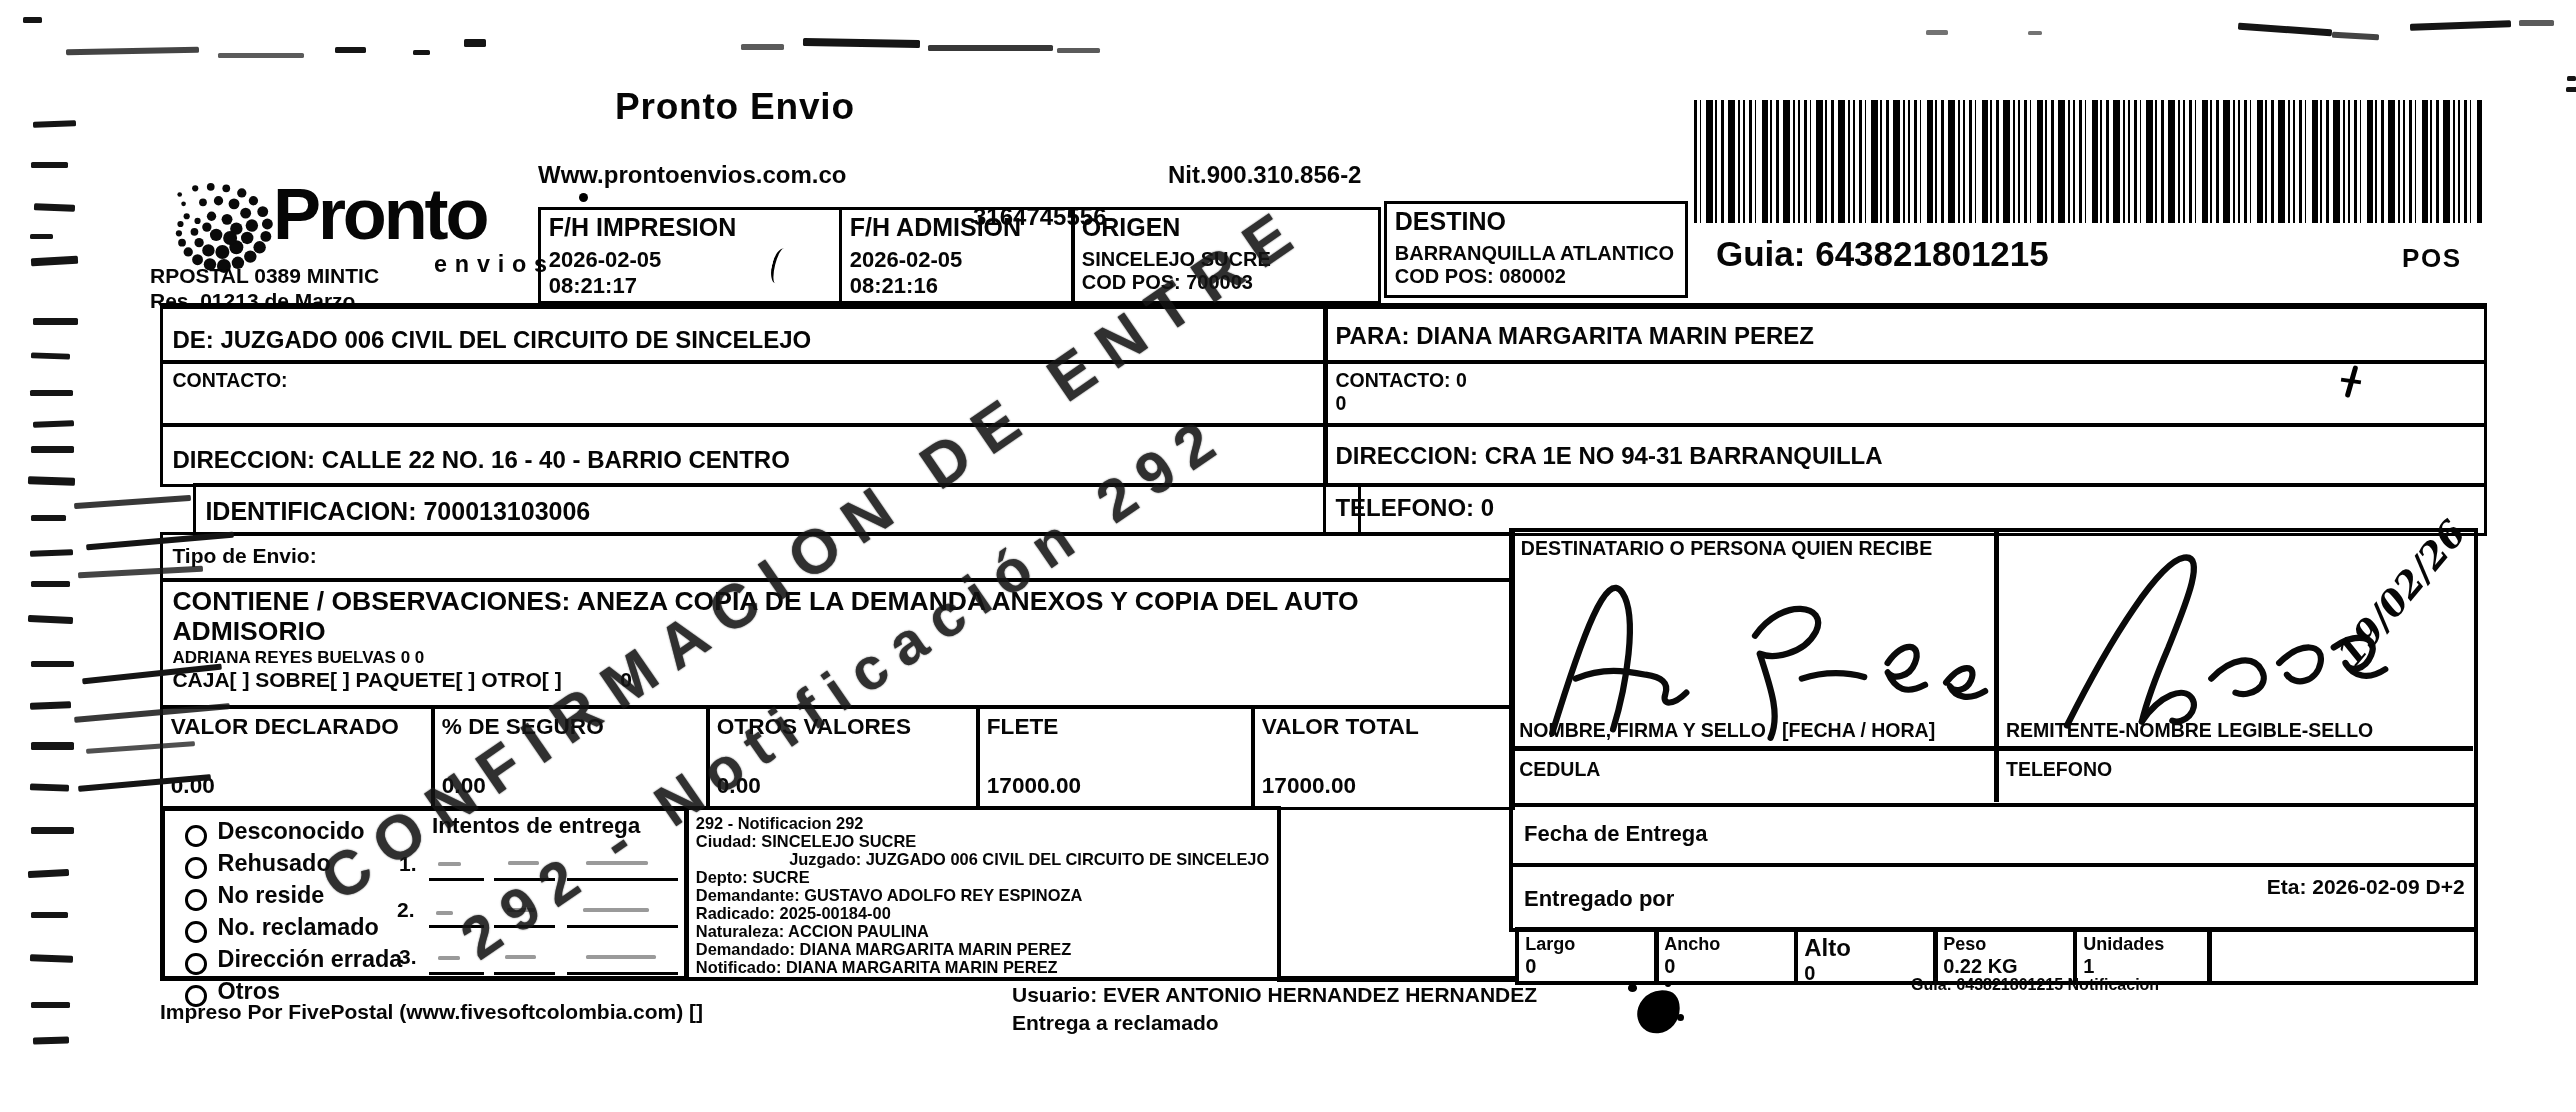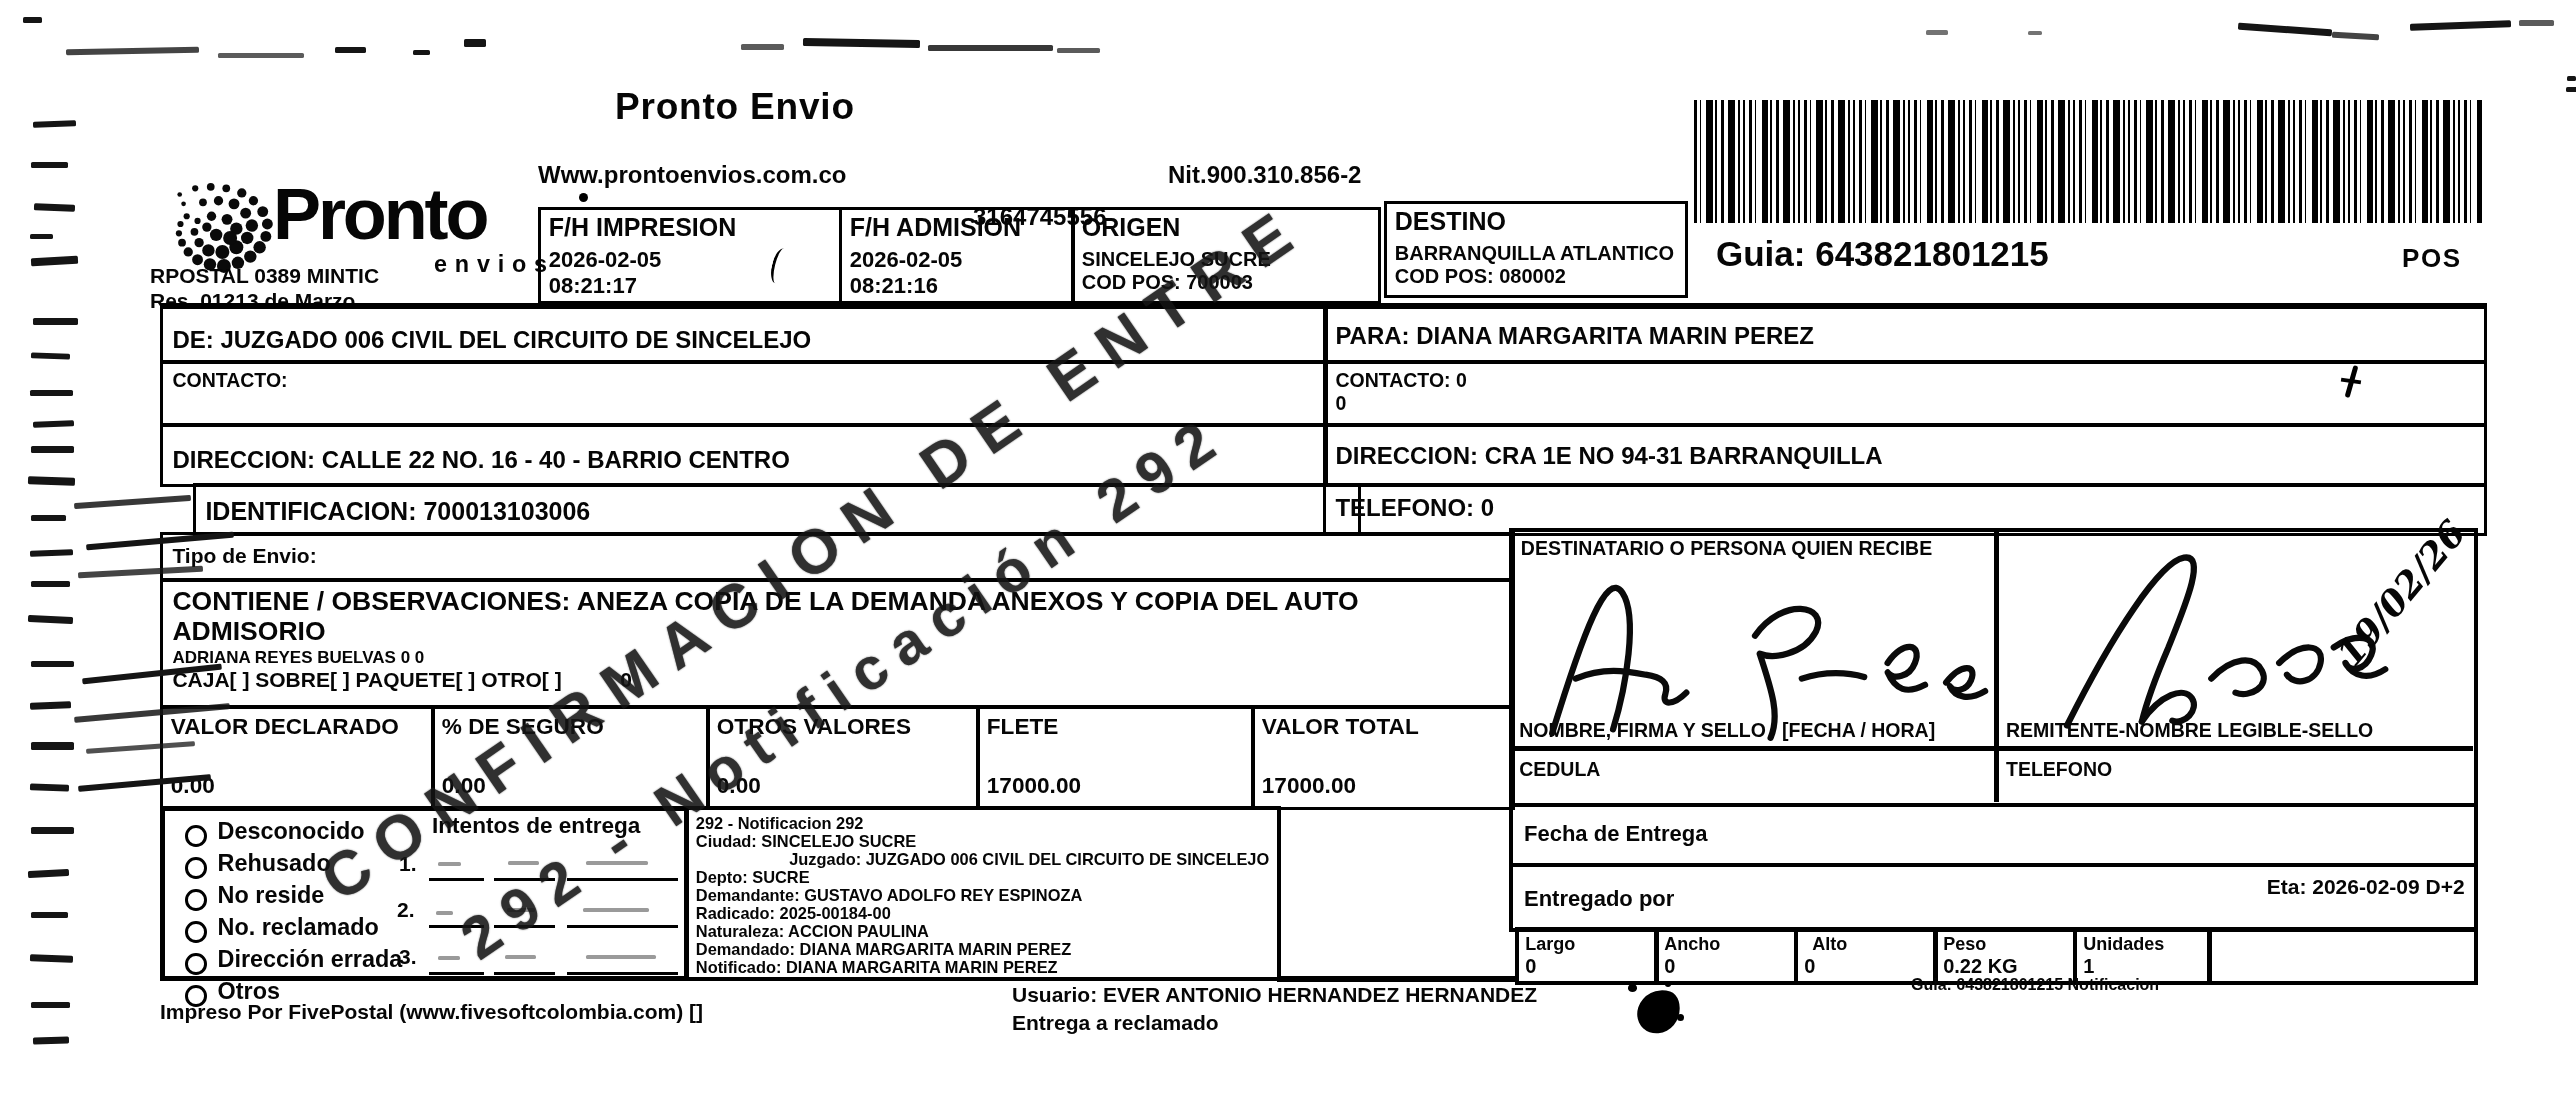--- a/index.html
+++ b/index.html
@@ -265,21 +265,21 @@
 
   <div class="cell" style="left:1515px;top:927px;width:144px;height:58px;border-width:4.7px;padding:3.1px 6.2px 0;">
     <div class="b" style="font-size:18px;">Largo</div>
     <div class="b" style="font-size:20px;">0</div>
   </div>
   <div class="cell" style="left:1654px;top:927px;width:144px;height:58px;border-width:4.7px;padding:3.1px 6.2px 0;">
     <div class="b" style="font-size:18px;">Ancho</div>
     <div class="b" style="font-size:20px;">0</div>
   </div>
   <div class="cell" style="left:1794px;top:927px;width:144px;height:58px;border-width:4.7px;padding:3.1px 6.2px 0;">
-    <div class="b" style="font-size:18px;margin-left:8px;">Alto</div>
+    <div class="b" style="font-size:24px;">Alto</div>
     <div class="b" style="font-size:20px;">0</div>
   </div>
   <div class="cell" style="left:1933px;top:927px;width:144px;height:58px;border-width:4.7px;padding:3.1px 6.2px 0;">
     <div class="b" style="font-size:18px;">Peso</div>
     <div class="b" style="font-size:20px;">0.22 KG</div>
   </div>
   <div class="cell" style="left:2073px;top:927px;width:139px;height:58px;border-width:4.7px;padding:3.1px 6.2px 0;">
     <div class="b" style="font-size:18px;">Unidades</div>
     <div class="b" style="font-size:20px;">1</div>
   </div>

